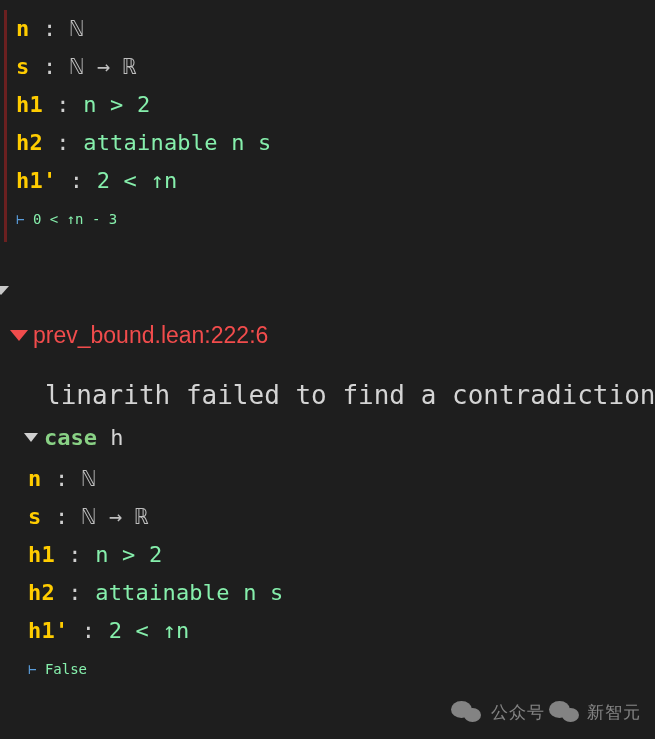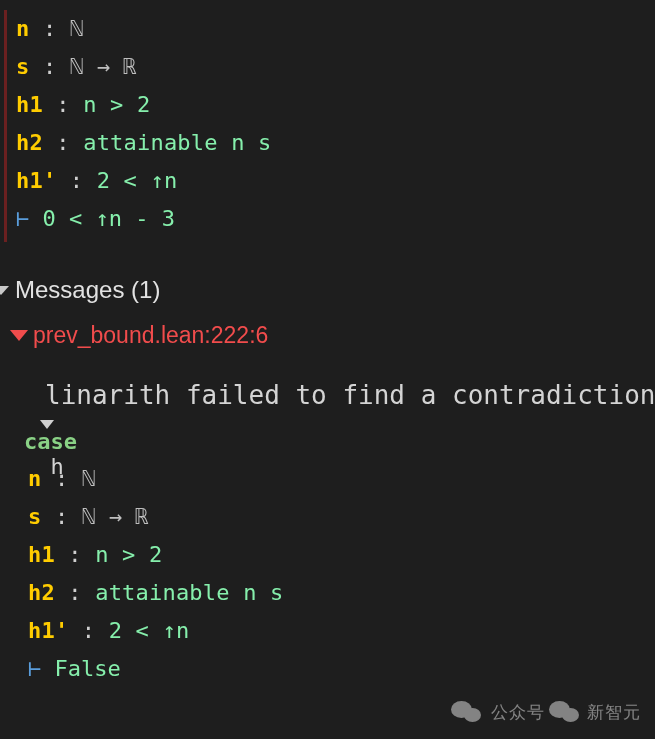--- a/index.html
+++ b/index.html
@@ -56,21 +56,21 @@
   .colon { color: #cfcfcf; }
   .htype { color: #86efac; }
   .bb { color: #bfbfbf; }  
   .turnstile {
     color: #5a9ddb;
     font-weight: normal;
   }
   .goal-line {
     height: 38px;
     line-height: 38px;
-    font-size: 22px;
+    font-size: 14px;
     white-space: pre;
   }
 
   
   #messages-section {
     position: absolute;
     left: 0;
     top: 268px;
     width: 655px;
   }
@@ -145,21 +145,20 @@
     white-space: pre;
     margin-left: 29px;
   }
   #case-row {
     position: absolute;
     left: 24px;
     top: 42px;
     display: flex;
     align-items: center;
     height: 34px;
-    flex-direction: column;
   }
   #case-keyword {
     color: #89d185;
     font-weight: bold;
     font-size: 22px;
     white-space: pre;
   }
   #case-name {
     color: #d4d4d4;
     font-size: 22px;
@@ -224,21 +223,20 @@
 
     <div class="goal-line"><span class="turnstile">⊢</span><span class="htype"> <span>0 &lt; ↑n - 3</span></span></div>
 
   </div>
 </div>
 
 <div id="messages-section">
 
   <div id="messages-header">
     <span class="tri tri-clip"></span>
-    <span id="messages-title">Messages (1)</span>
   </div>
 
   <div id="error-file-row">
     <span class="tri tri-red"></span>
     <span id="error-file-label">prev_bound.lean:222:6</span>
   </div>
 
   <div id="error-body">
 
     <div id="error-text">linarith failed to find a contradiction</div>

